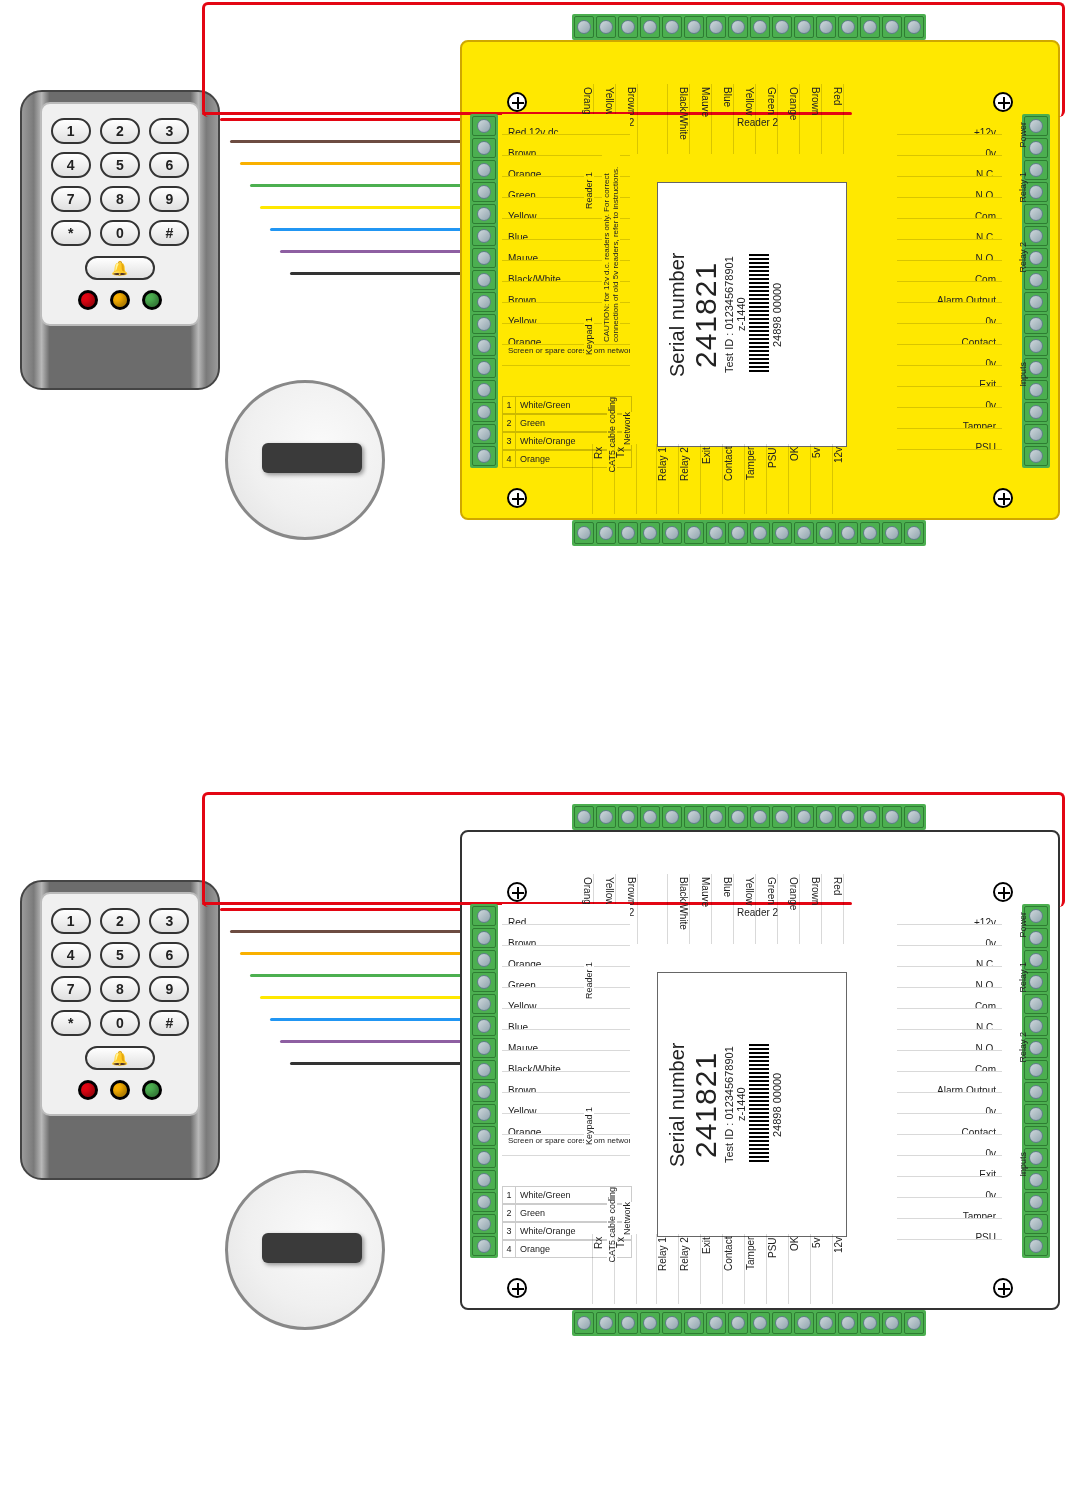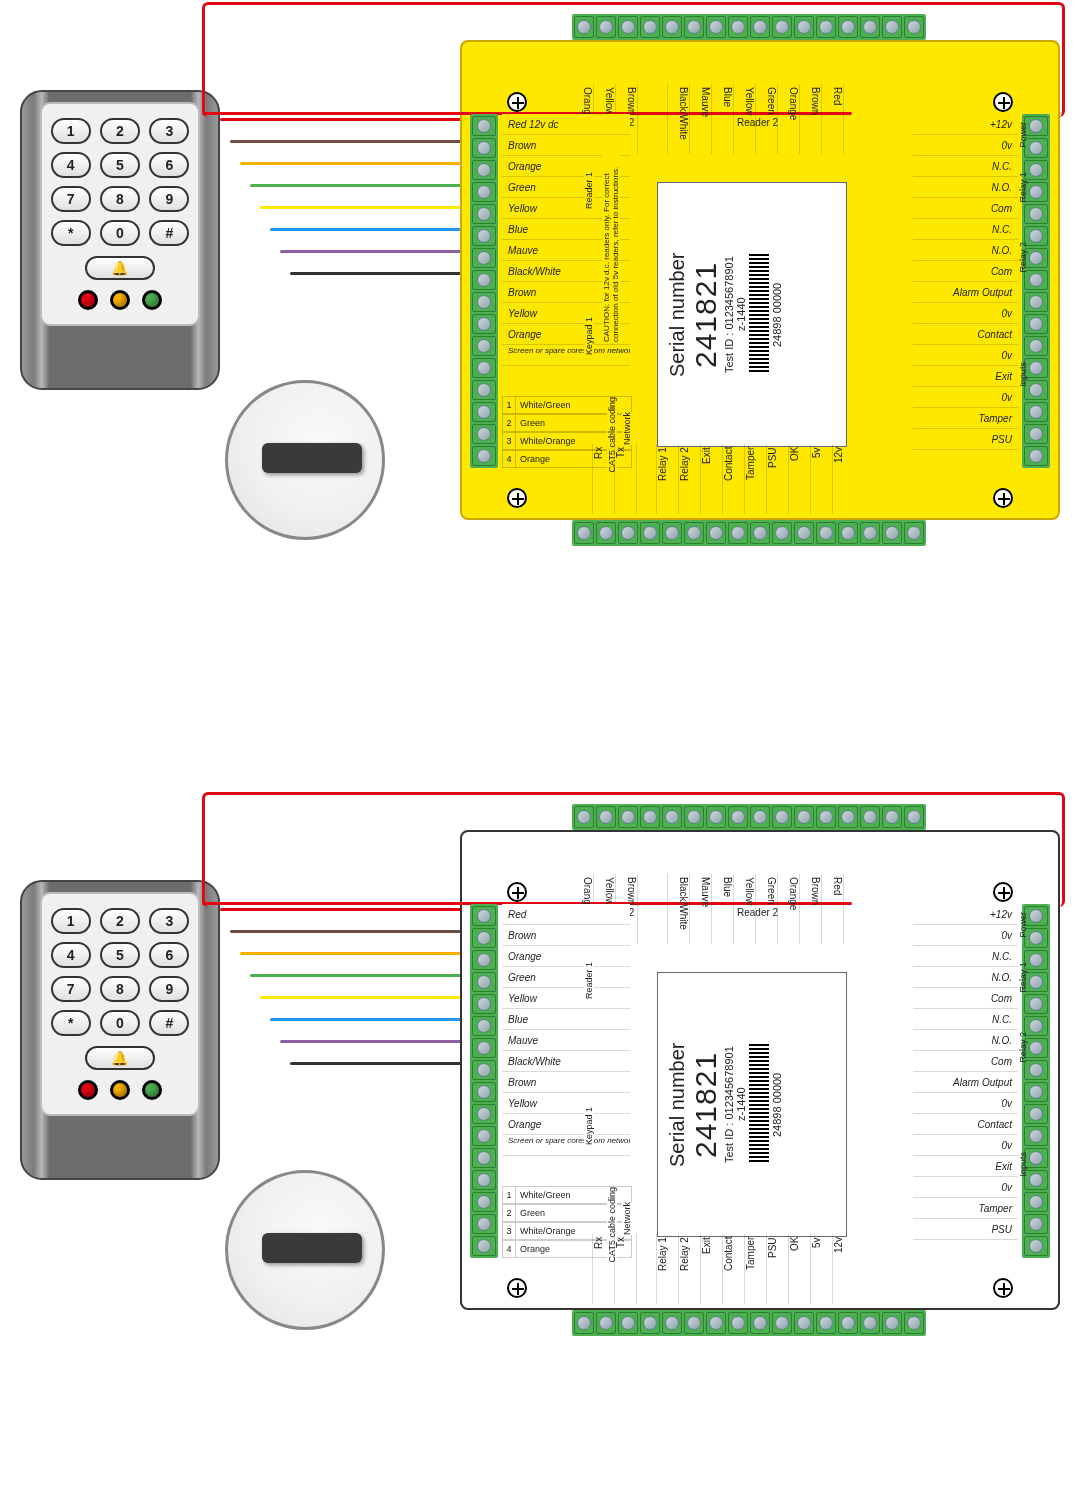--- a/index.html
+++ b/index.html
@@ -109,28 +109,28 @@
   .termcol { flex-direction:column; }
   .termcol .term { width:24px; height:20px; }
 
   
   .lbl-left {
     position:absolute; left:40px;
     display:flex; flex-direction:column;
     width:128px;
   }
   .lbl-right {
-    position:absolute; right:40px;
+    position:absolute; right:56px;
     display:flex; flex-direction:column;
     width:105px;
   }
   .lbl {
     height:21px; font-size:10px; line-height:21px;
-    padding:0 6px; border-bottom:1px solid rgba(0,0,0,0.15);
-    white-space:nowrap; overflow:hidden;font-style:italic;
+    padding:8px 6px; border-bottom:1px solid rgba(0,0,0,0.15);
+    white-space:nowrap; overflow:hidden;
   }
   .lbl.small { font-size:8px; line-height:10px; height:21px; padding-top:1px; }
   .pcb.y .lbl { background:#ffe800; }
   .pcb.w .lbl { background:#fff; }
   .lbl-right .lbl { text-align:right; }
 
   
   .lbl-top, .lbl-bot {
     position:absolute; display:flex;
     height:70px;

